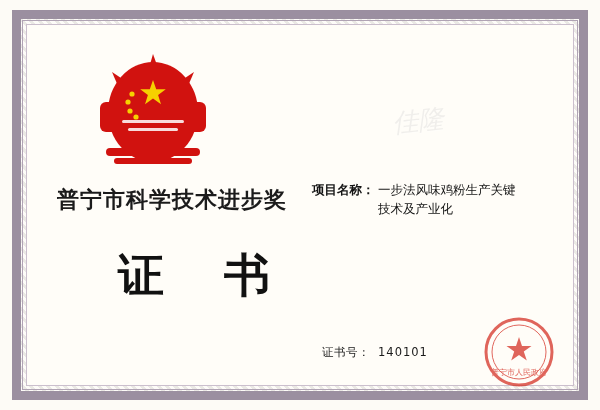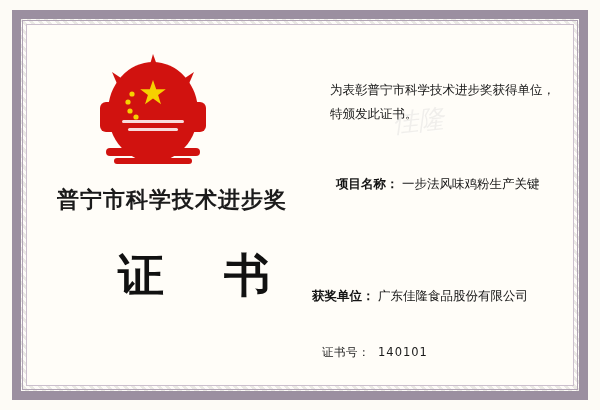--- a/index.html
+++ b/index.html
@@ -111,21 +111,21 @@
     width: 66px;
     font-weight: bold;
     letter-spacing: 0px;
     vertical-align: top;
   }
   .field .val {
     display: inline-block;
     width: 185px;
     vertical-align: top;
   }
-  #field-project { top: 174px; margin-left: 24px; }
+  #field-project { top: 180px; }
   #field-level   { top: 242px; }
   #field-unit    { top: 286px; }
 
   
   .cert-no {
     position: absolute;
     left: 322px; top: 345px;
     font-size: 11.5px;
     color: #1a1a1a;
     letter-spacing: 0.5px;
@@ -206,35 +206,37 @@
     </svg>
   </div>
 
   <div class="award-title">普宁市科学技术进步奖</div>
   <div class="cert-word">证  书</div>
 
   <div class="watermark">
     <span class="wm-text">佳隆</span>
   </div>
 
-  <div class="intro">
-    <span>为表彰普宁市科学技术进步奖获得单位，</span>
-    <span class="l2">特颁发此证书。</span>
-  </div>
 
   <div class="field" id="field-project">
     <span class="lab">项目名称：</span><span class="val">
       <span>一步法风味鸡粉生产关键</span><br>
+      <span>技术及产业化</span>
     </span>
   </div>
 
 
-  <div class="field" id="field-unit">
-    <span class="lab">获奖单位：</span><span class="val">广东佳隆食品股份有限公司</span>
-  </div>
 
   <div class="cert-no">
     <span>证书号：</span><span class="num">140101</span>
   </div>
 
 
+  <div class="seal">
+    <svg viewBox="0 0 74 74" width="74" height="74" aria-hidden="true">
+      <circle cx="37" cy="37" r="33" fill="none" stroke="#d42b20" stroke-width="3"></circle>
+      <circle cx="37" cy="37" r="27" fill="none" stroke="#d42b20" stroke-width="1"></circle>
+      <polygon points="37,22 40,31 49.5,31 41.8,36.6 44.8,45.6 37,40 29.2,45.6 32.2,36.6 24.5,31 34,31" fill="#d42b20"></polygon>
+      <text x="37" y="60" text-anchor="middle" font-size="8" fill="#d42b20" font-family="DejaVu Sans, sans-serif">普宁市人民政府</text>
+    </svg>
+  </div>
 
 </div>
 
 </body></html>

